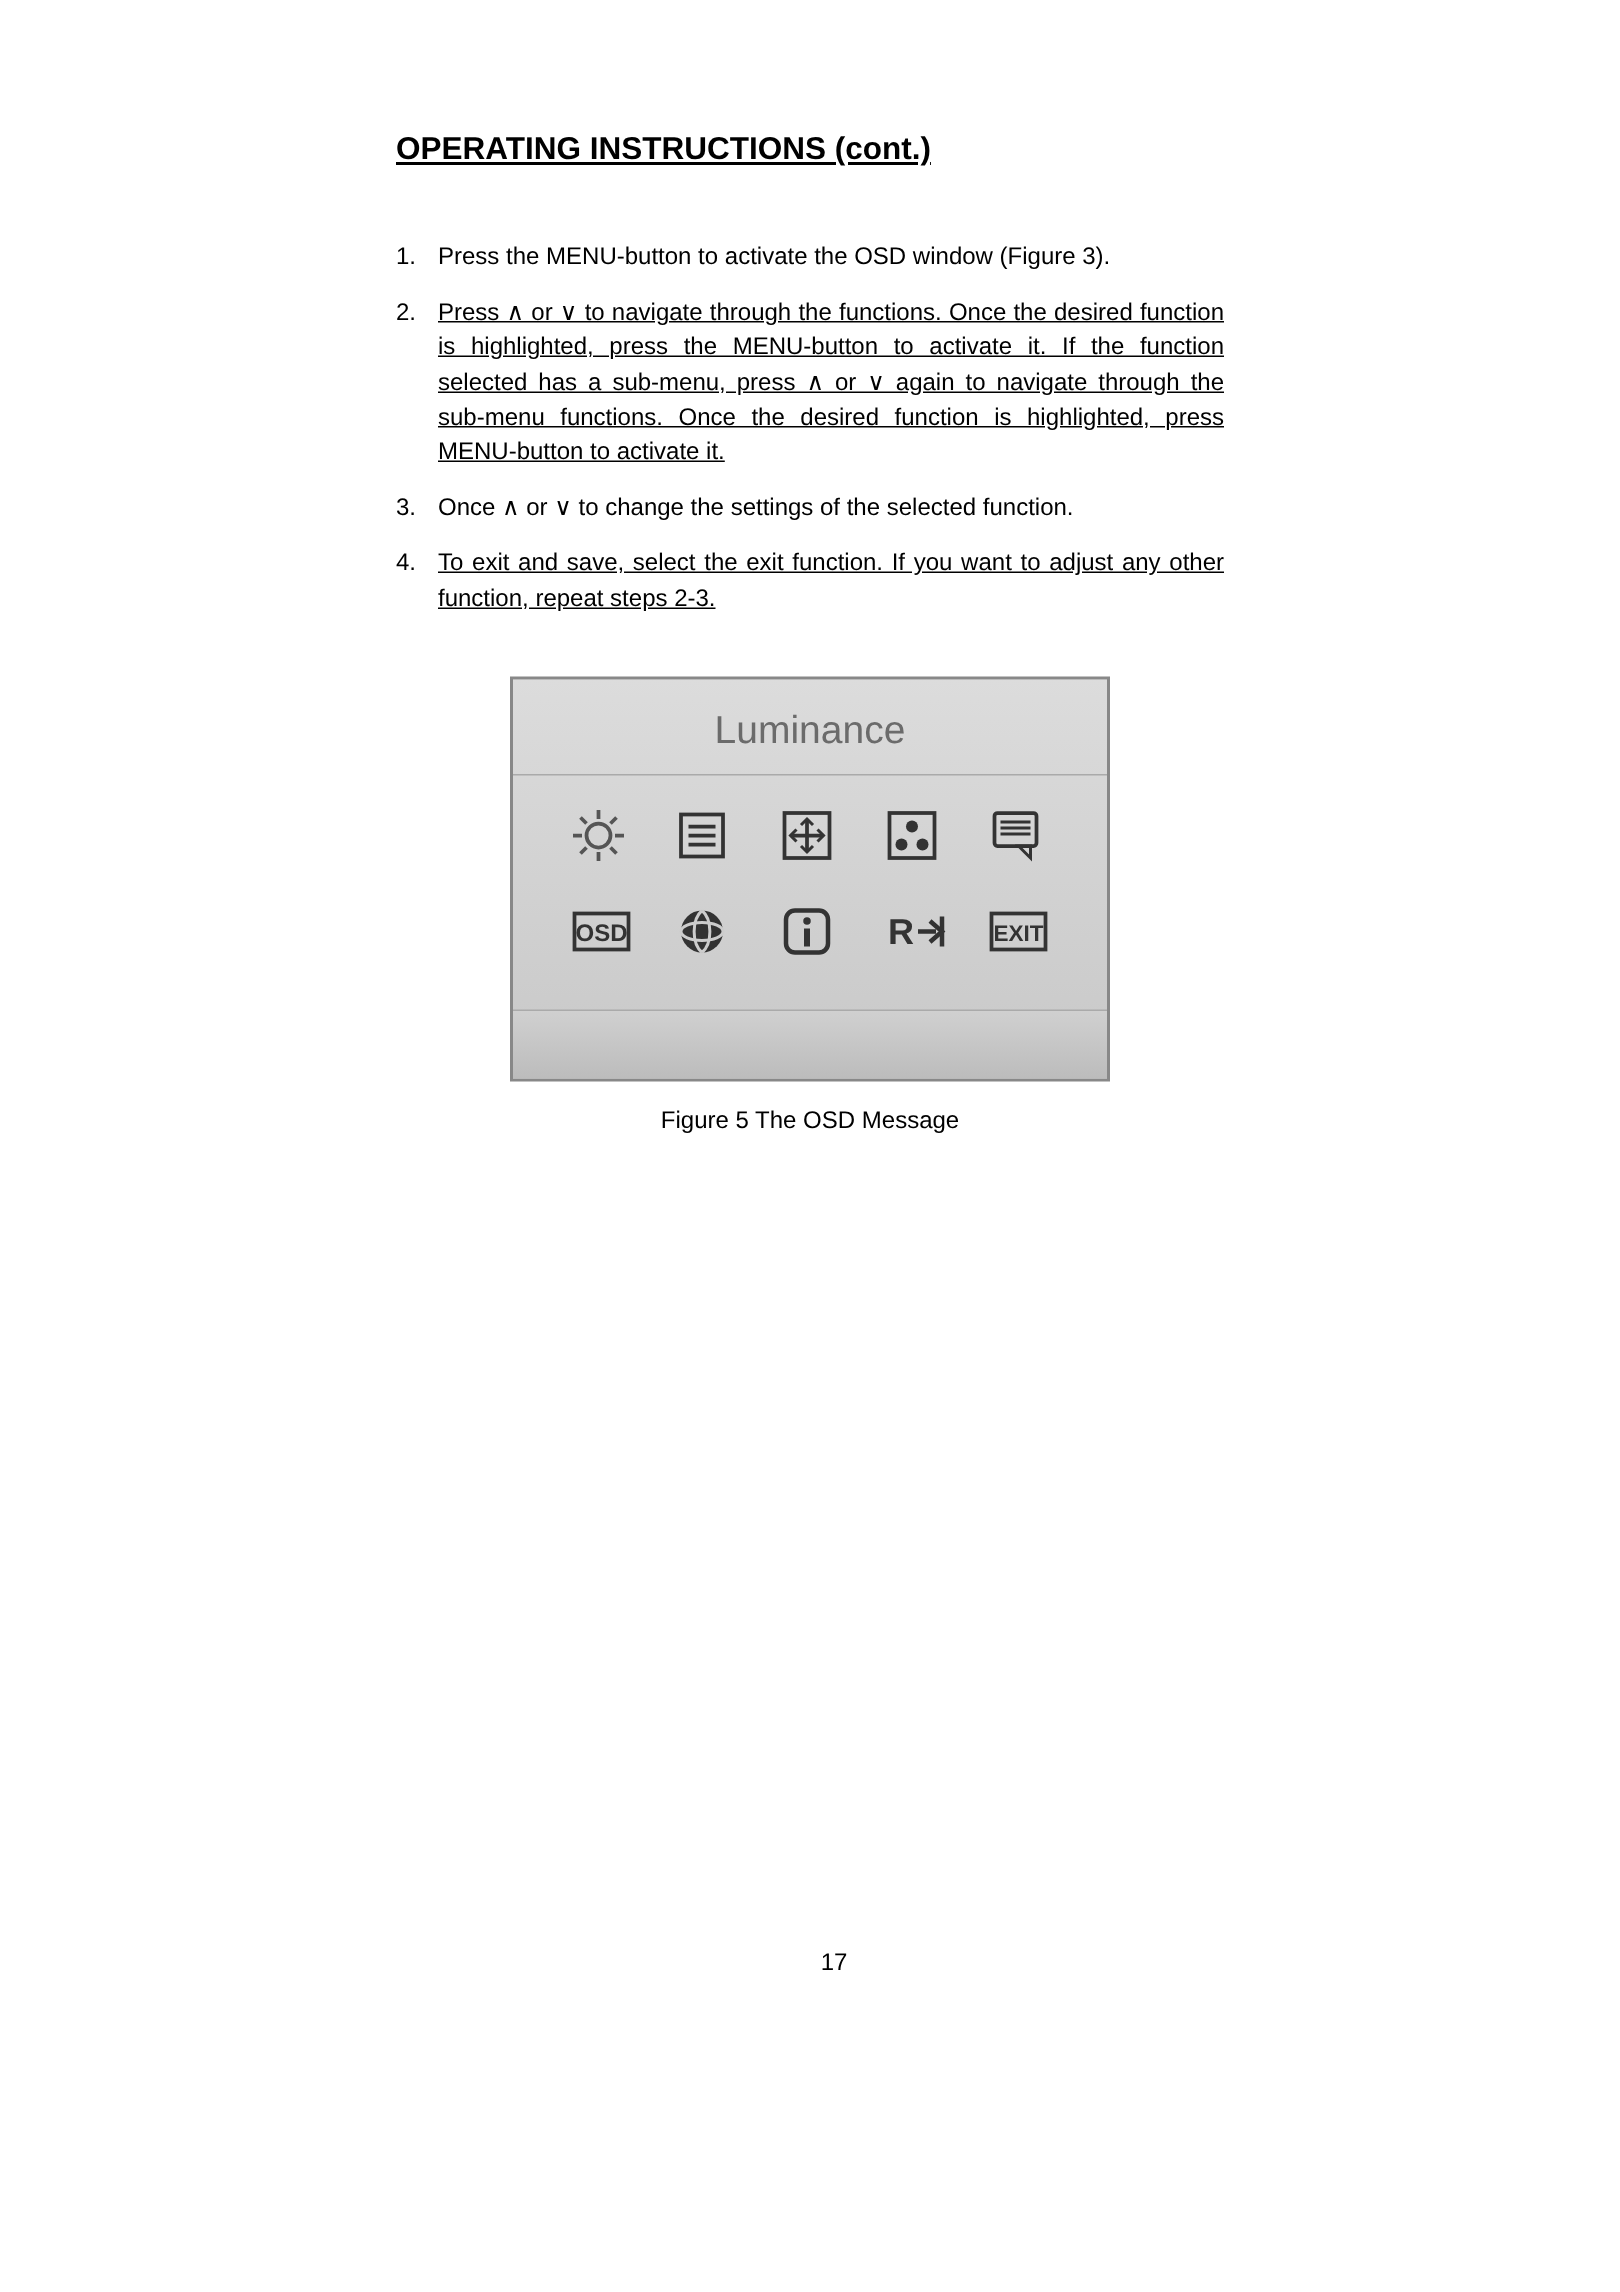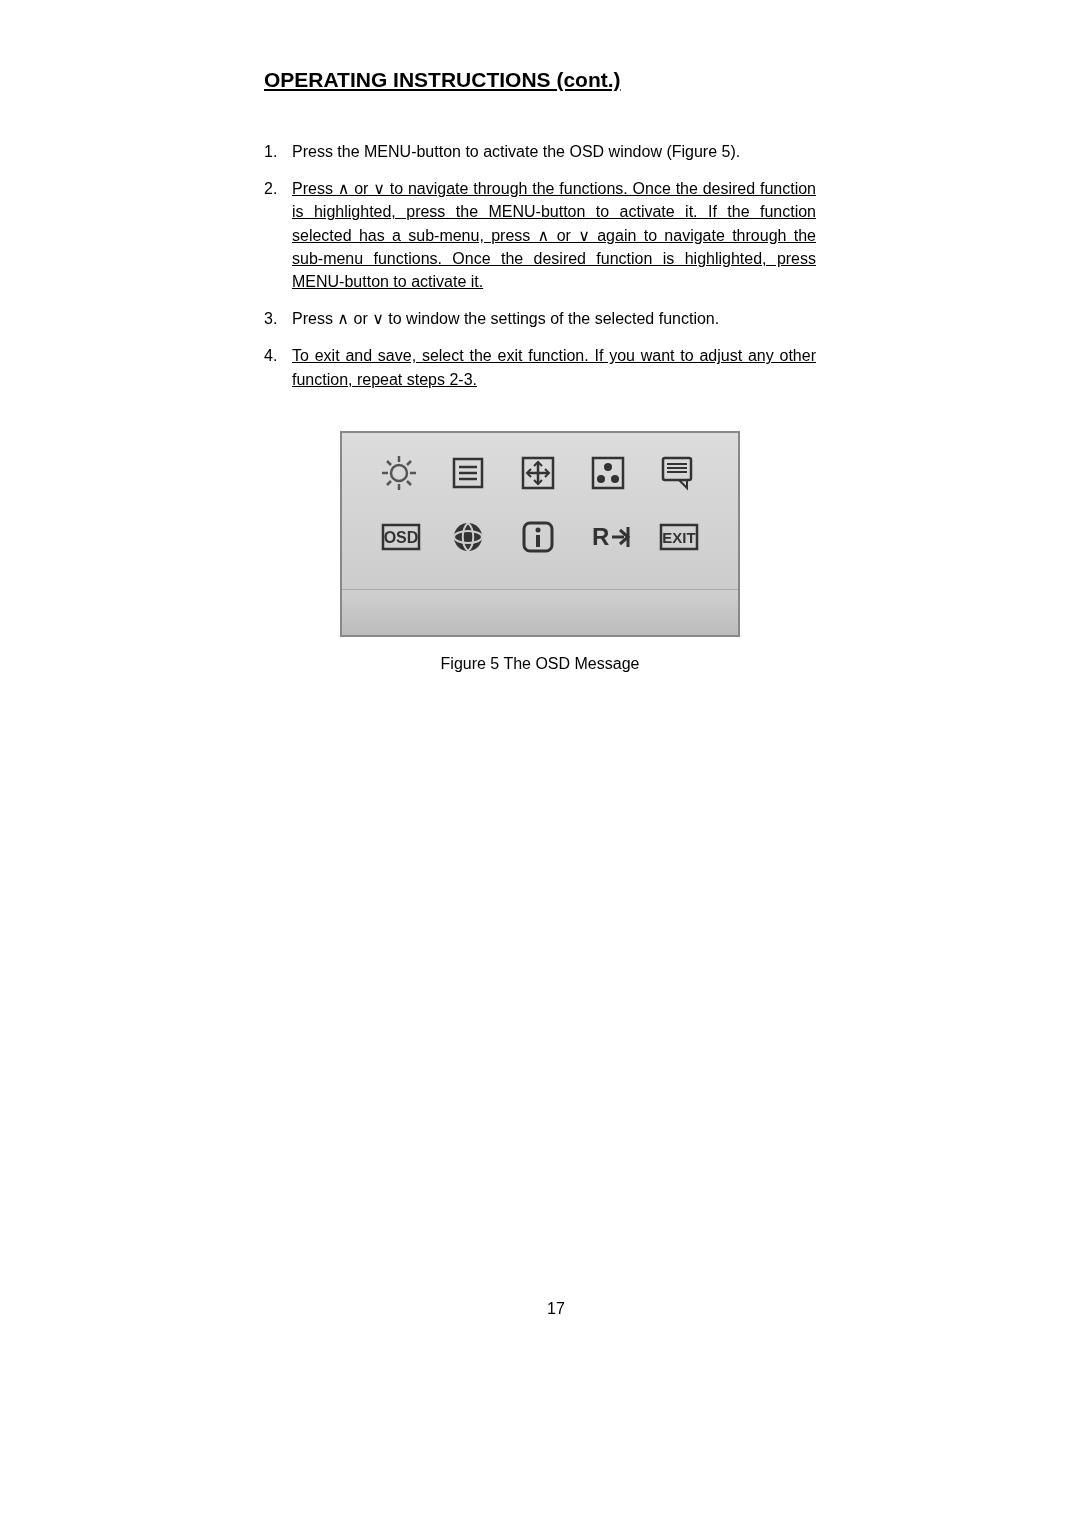--- a/index.html
+++ b/index.html
@@ -6,20 +6,21 @@
     body {
       width: 1080px;
       height: 1528px;
       background: #fff;
       font-family: Arial, Helvetica, sans-serif;
       color: #000;
       position: relative;
     }
     .page {
       padding: 68px 264px 0 264px;
+      margin-top: 20px;
     }
     h1.section-header {
       font-size: 21px;
       font-weight: bold;
       text-decoration: underline;
       margin-bottom: 48px;
     }
     h2.sub-header {
       font-size: 17px;
       font-weight: bold;
@@ -105,38 +106,39 @@
   </style>
 </head>
 <body>
 
 <div class="page">
   <h1 class="section-header">OPERATING INSTRUCTIONS (cont.)</h1>
 
   <ol class="steps">
     <li>
       <span class="num">1.</span>
-      <span class="step-text">Press the MENU-button to activate the OSD window (Figure 5).</span>
+      <span class="step-text">Press the MENU-button to activate the OSD window (Figure 3).</span>
     </li>
     <li class="justify">
       <span class="num">2.</span>
       <span class="step-text">Press ∧ or ∨ to navigate through the functions. Once the desired function is highlighted, press the MENU-button  to activate it.  If the function selected has a sub-menu, press ∧ or ∨ again to navigate through the sub-menu functions.  Once the desired function is highlighted, press MENU-button to activate it.</span>
     </li>
     <li>
       <span class="num">3.</span>
-      <span class="step-text">Press ∧ or ∨ to window the settings of the selected function.</span>
+      <span class="step-text">Once ∧ or ∨ to change the settings of the selected function.</span>
     </li>
     <li class="justify">
       <span class="num">4.</span>
       <span class="step-text">To exit and save, select the exit function. If you want to adjust any other function, repeat steps 2-3.</span>
     </li>
   </ol>
 
   <div class="figure-wrap">
     <div class="osd-panel">
+      <div class="osd-title">Luminance</div>
       <div class="osd-icons">
         <div class="osd-row">
           <div class="osd-icon">
             <svg width="40" height="40" viewBox="0 0 40 40">
                 <g fill="none" stroke="#555" stroke-width="2.5">
                   <circle cx="20" cy="20" r="8"></circle>
                   <line x1="20" y1="3" x2="20" y2="9"></line>
                   <line x1="20" y1="31" x2="20" y2="37"></line>
                   <line x1="3" y1="20" x2="9" y2="20"></line>
                   <line x1="31" y1="20" x2="37" y2="20"></line>

